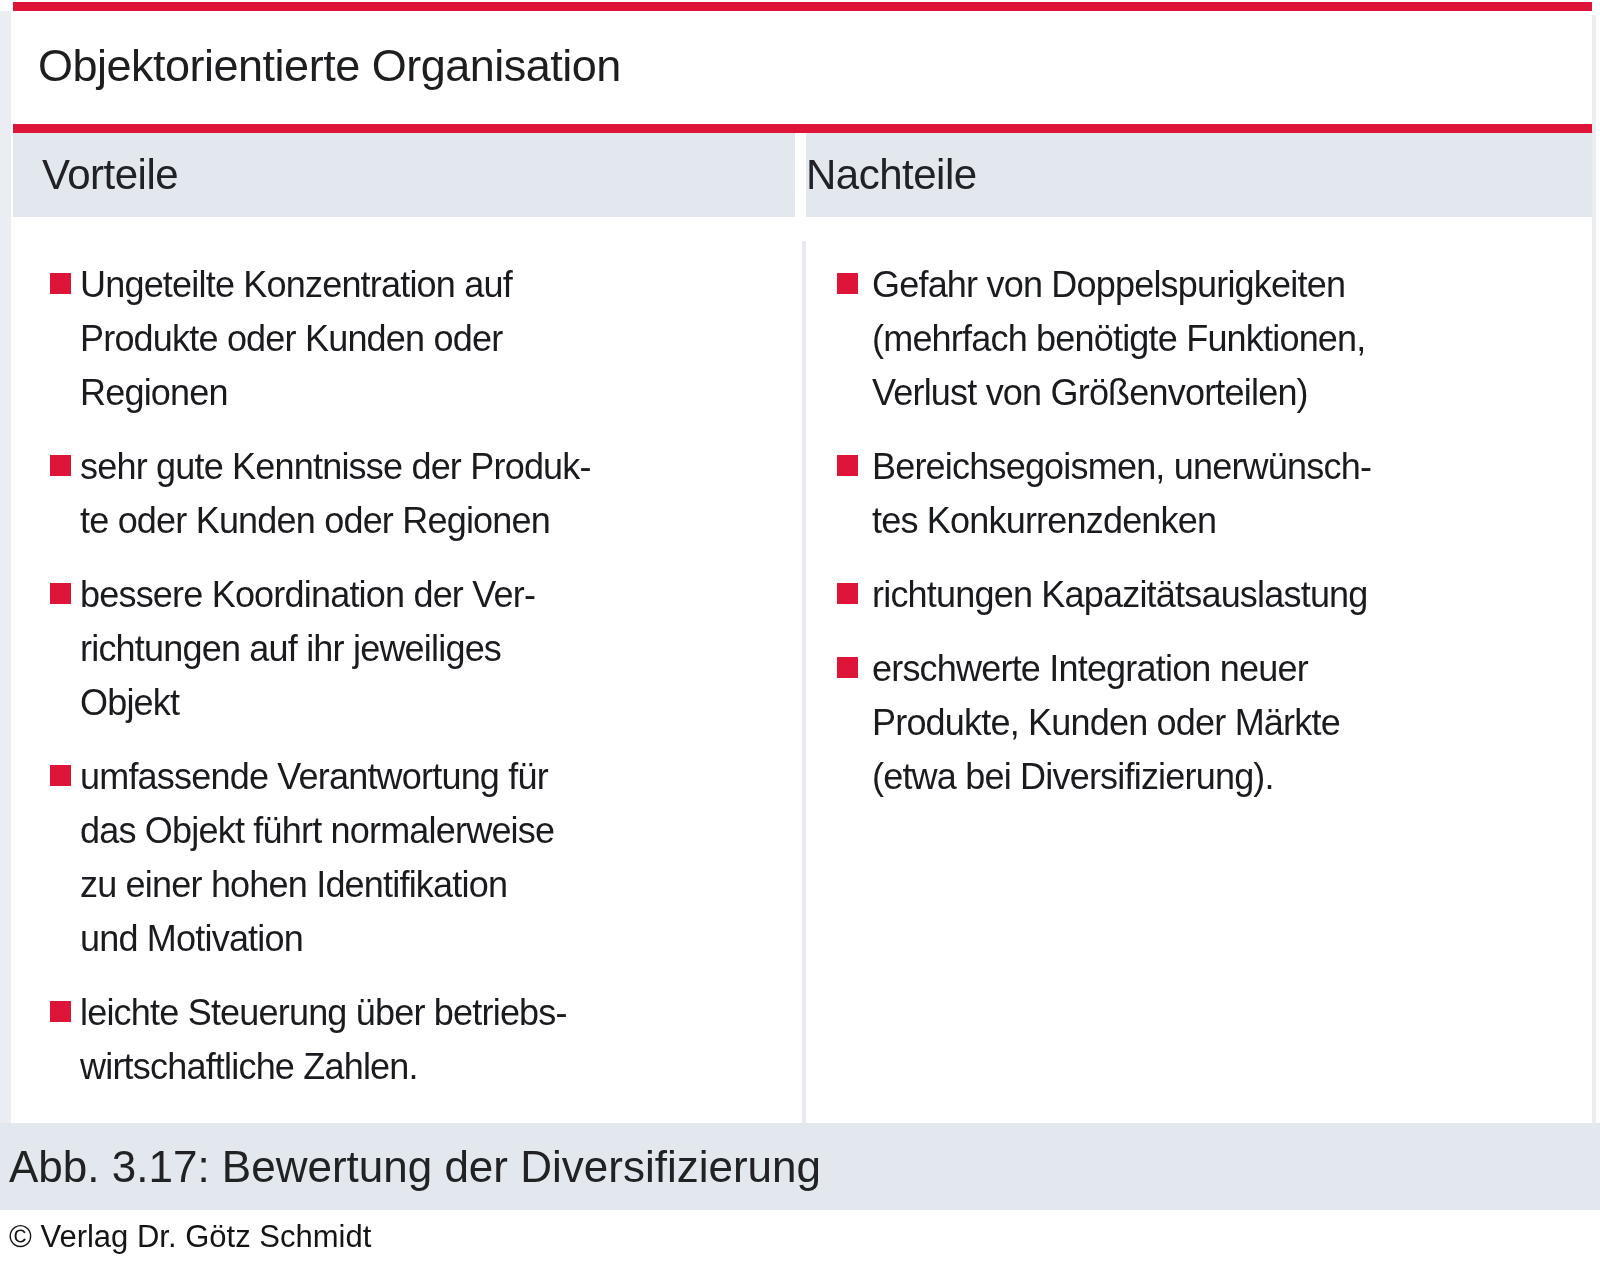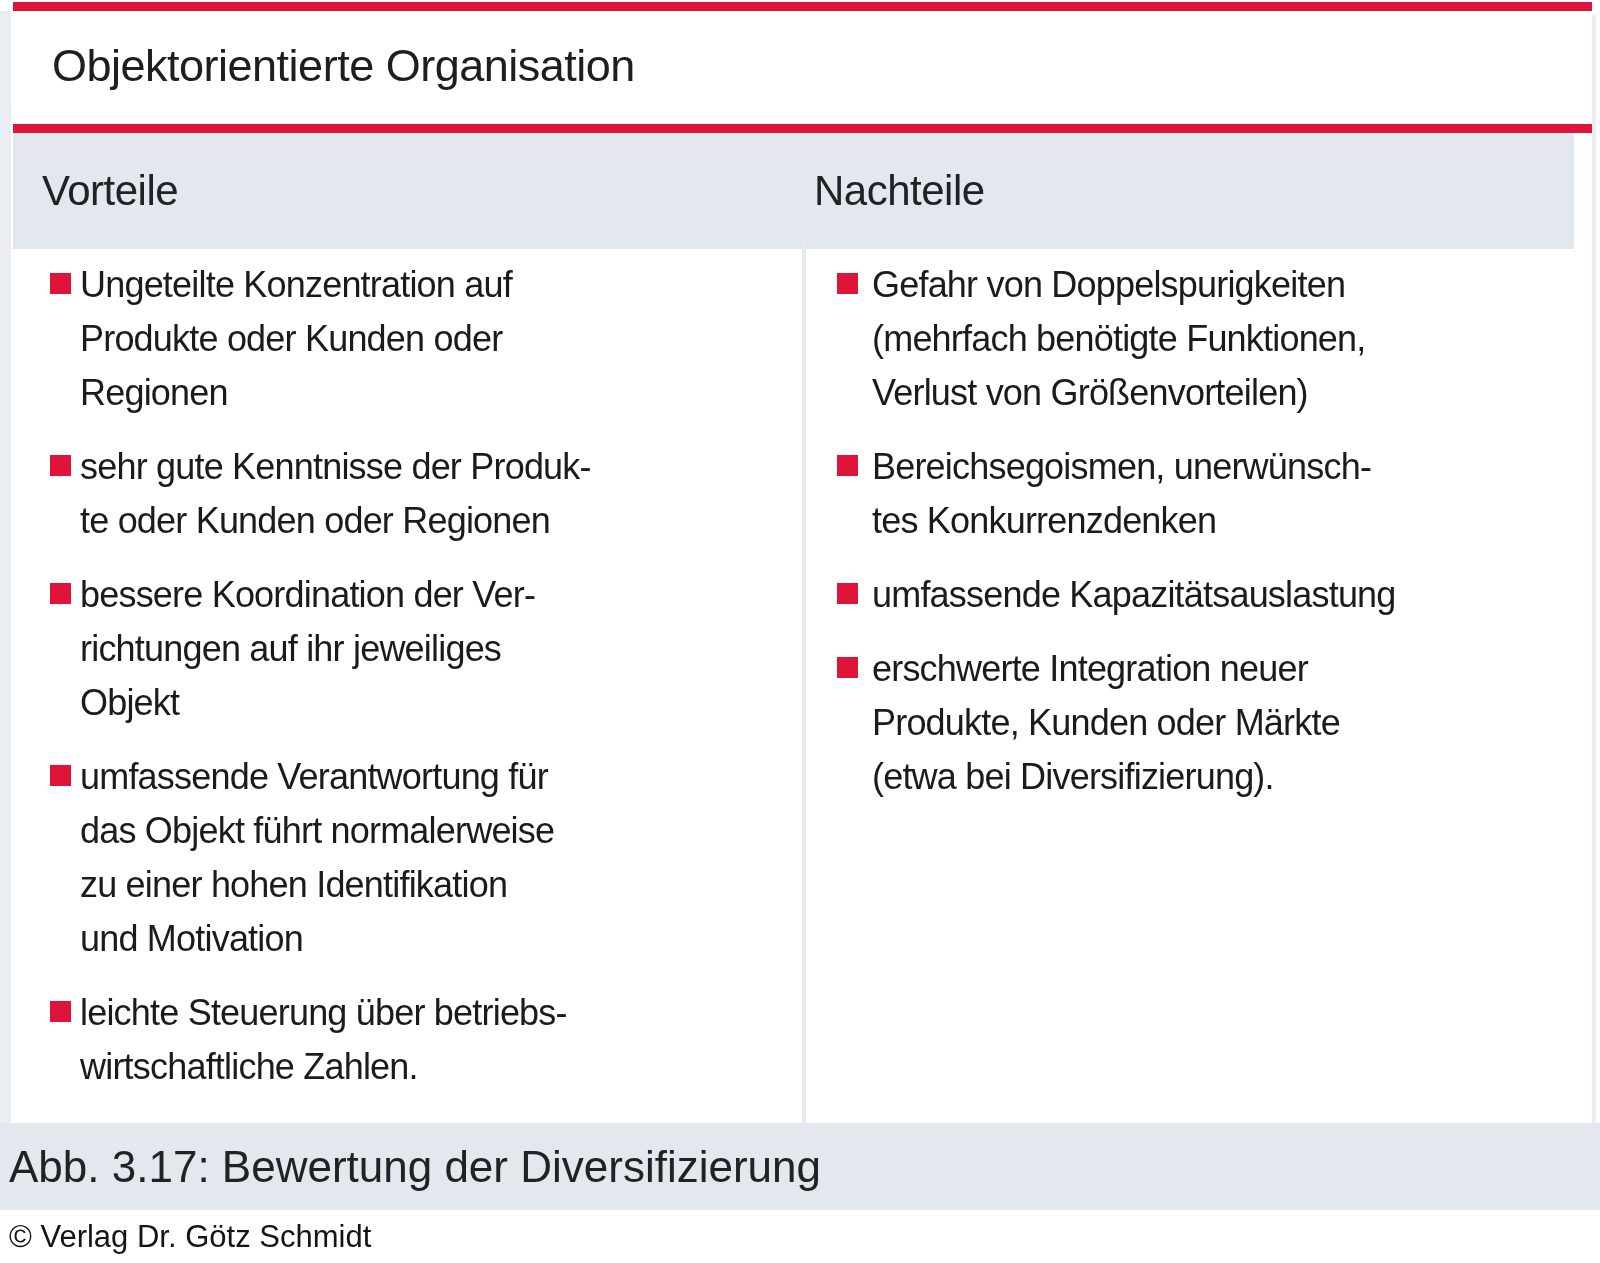--- a/index.html
+++ b/index.html
@@ -5,33 +5,33 @@
   html,body { margin:0; padding:0; background:#ffffff; }
   .page {
     position:relative; width:1600px; height:1263px; background:#ffffff;
     font-family:"Liberation Sans", sans-serif; color:#1a1b1e; overflow:hidden;
   }
   .top-red-bar { position:absolute; left:13px; top:2px; width:1579px; height:9px; background:var(--red); }
   .left-strip  { position:absolute; left:0; top:11px; width:11px; height:1112px; background:var(--strip); }
   .right-strip { position:absolute; left:1592px; top:15px; width:4px; height:1108px; background:var(--strip); }
 
   .title-row {
-    position:absolute; left:52px; top:11px; height:110px; right:20px;
+    position:absolute; left:38px; top:11px; height:110px; right:20px;
     display:flex; align-items:center;
   }
   .title-row .title { font-size:45px; letter-spacing:-0.5px; color:#1d1e20; }
 
   .red-rule { position:absolute; left:13px; top:124px; width:1579px; height:9px; background:var(--red); }
 
   .hdr-box {
-    position:absolute; top:133px; height:116px; background:var(--hdrgray);
+    position:absolute; top:133px; height:84px; background:var(--hdrgray);
     display:flex; align-items:center; font-size:42px; letter-spacing:-0.5px; color:#202226;
   }
   .hdr-left  { left:13px;  width:782px; padding-left:29px; box-sizing:border-box; }
-  .hdr-right { left:788px; width:786px; padding-left:26px; box-sizing:border-box; }
+  .hdr-right { left:806px; width:786px; box-sizing:border-box; }
 
   .col-divider { position:absolute; left:802px; top:241px; width:4px; height:882px; background:#e7eaef; }
 
   .col { position:absolute; top:258px; }
   .col-left  { left:50px;  width:730px; }
   .col-right { left:837px; width:740px; }
 
   .item { position:relative; margin:0 0 20px 0; }
   .item-text {
     display:block; white-space:pre-line;
@@ -118,21 +118,21 @@
 (mehrfach benötigte Funktionen,
 Verlust von Größenvorteilen)</span>
     </div>
     <div class="item">
       <span class="bullet"></span>
       <span class="item-text">Bereichsegoismen, unerwünsch-
 tes Konkurrenzdenken</span>
     </div>
     <div class="item">
       <span class="bullet"></span>
-      <span class="item-text">umfassende Kapazitätsauslastung</span>
+      <span class="item-text">richtungen Kapazitätsauslastung</span>
     </div>
     <div class="item">
       <span class="bullet"></span>
       <span class="item-text">erschwerte Integration neuer
 Produkte, Kunden oder Märkte
 (etwa bei Diversifizierung).</span>
     </div>
   </div>
 
   <div class="caption-bar">

